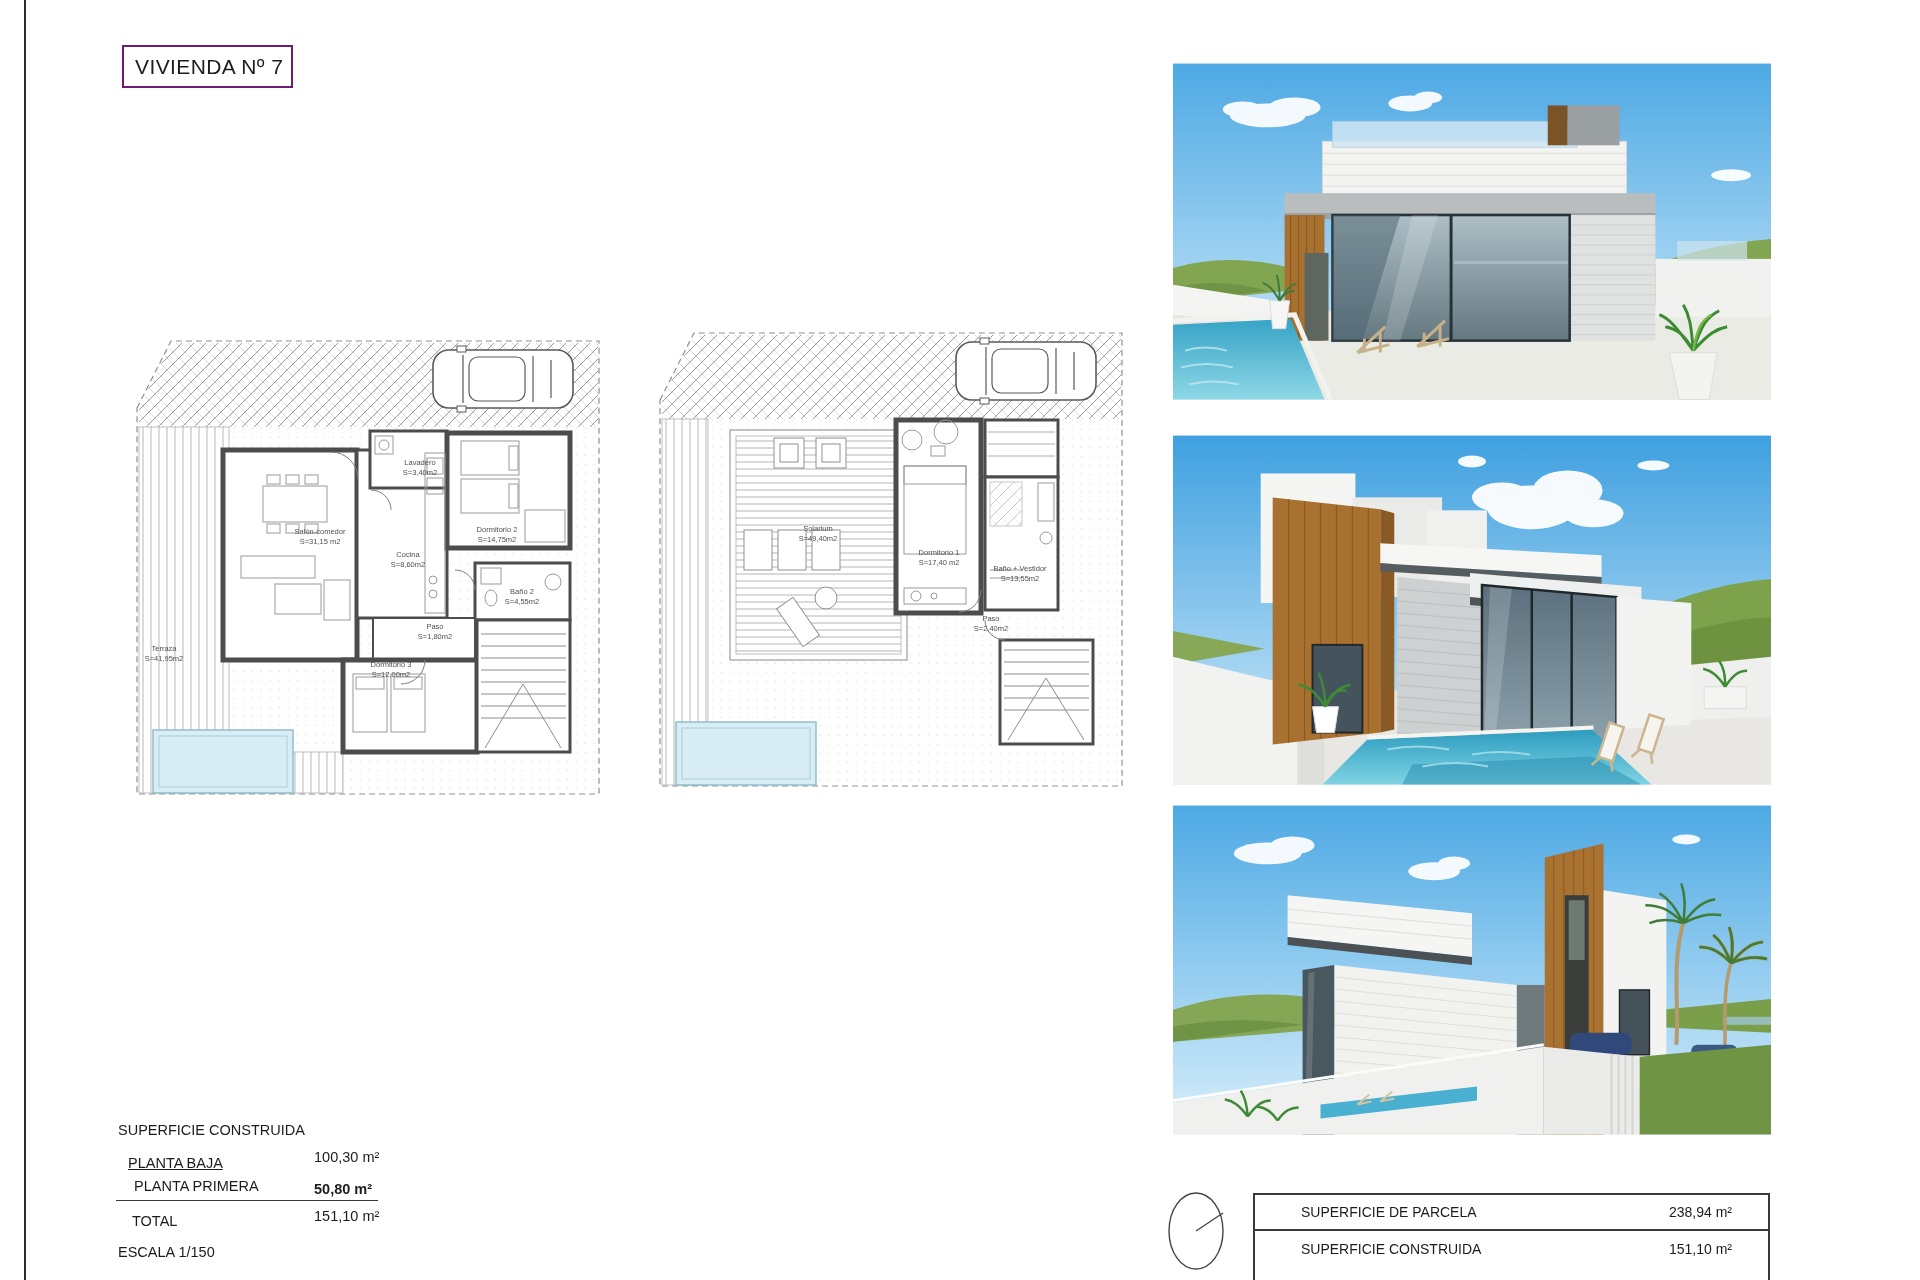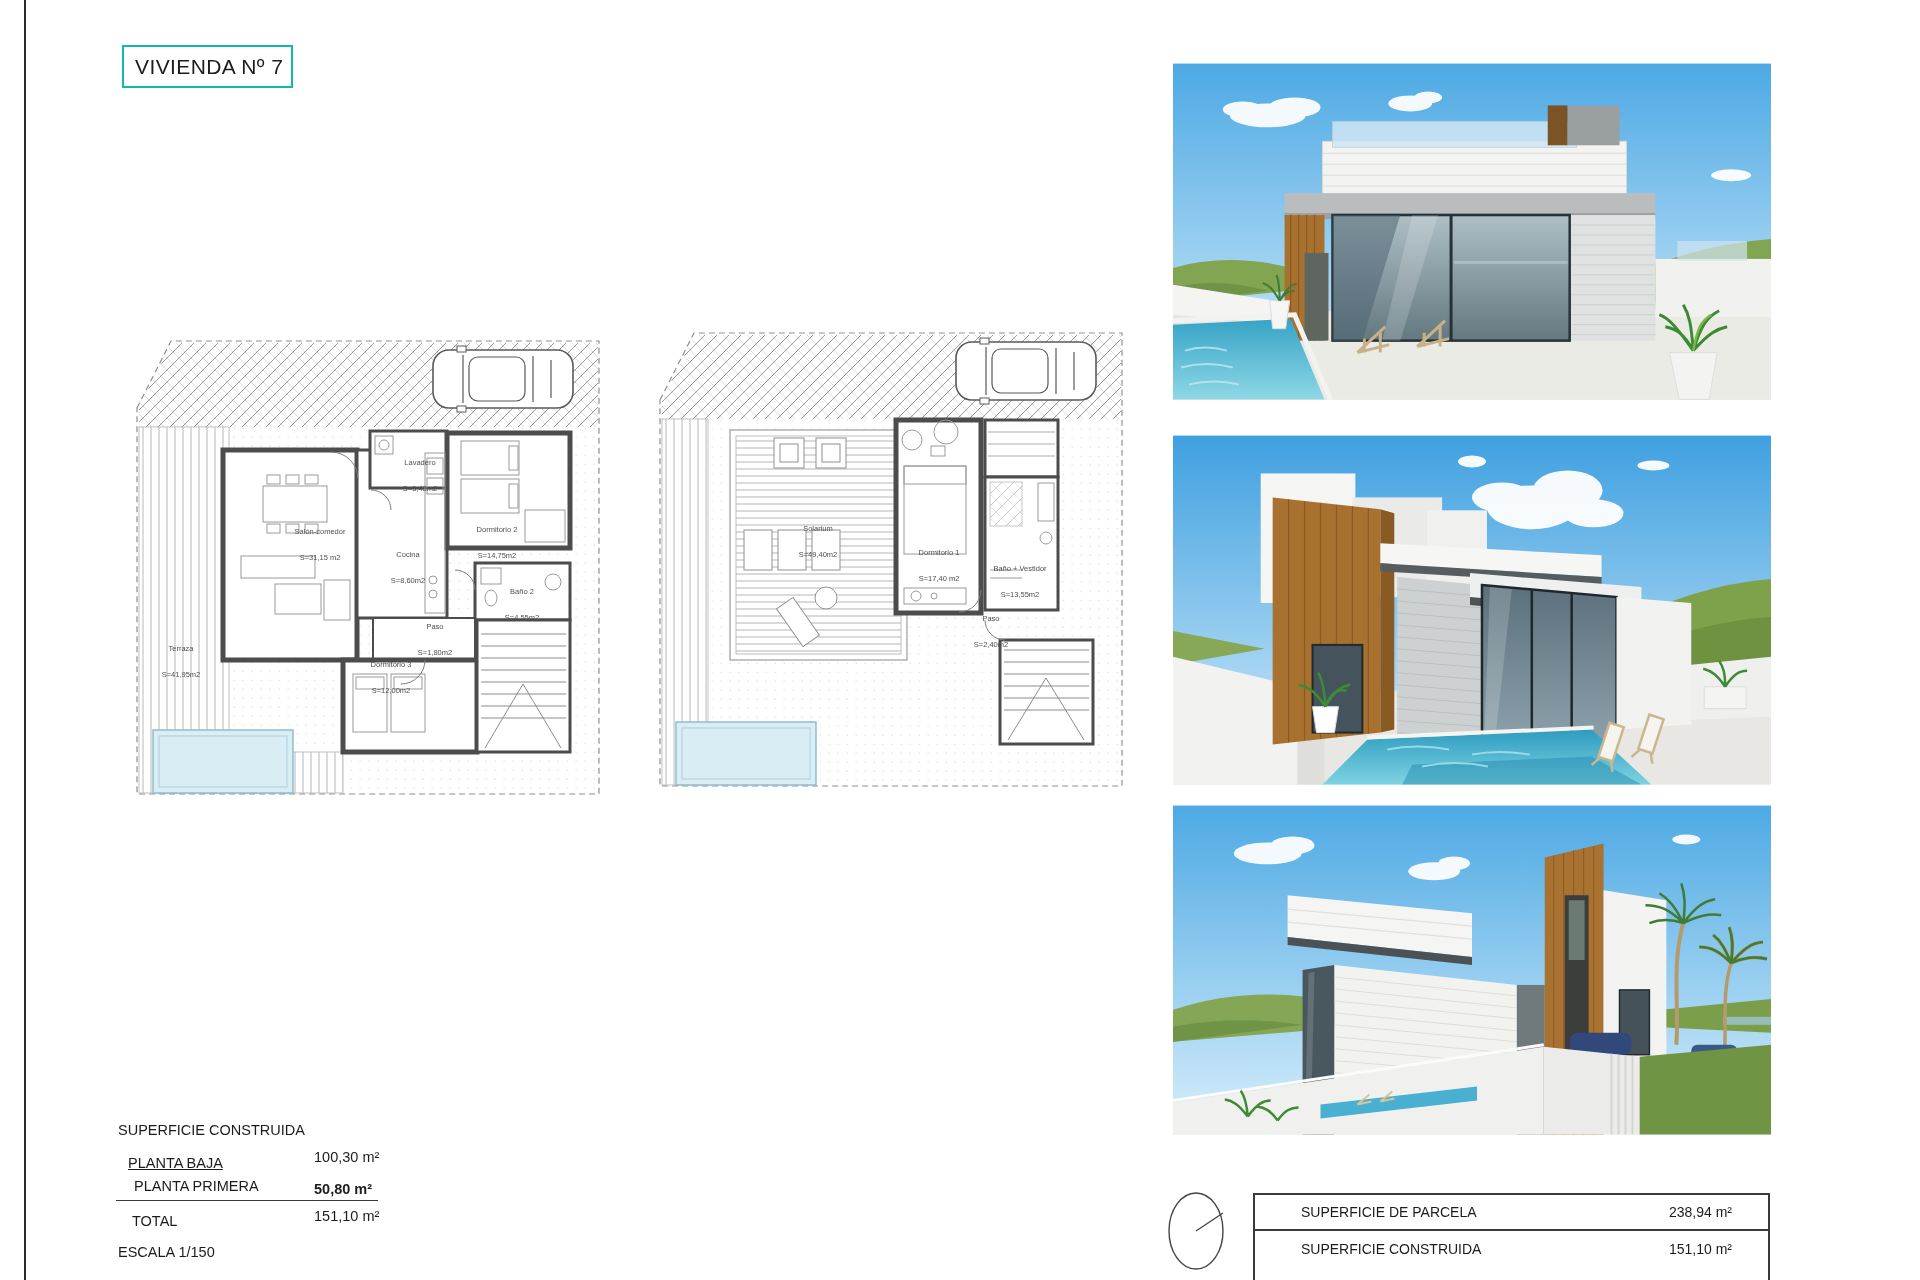--- a/index.html
+++ b/index.html
@@ -1,28 +1,28 @@
 <!DOCTYPE html>
 <html><head>
 <meta charset="utf-8">
 <style>
   html,body{margin:0;padding:0;background:#ffffff;}
   body{width:1920px;height:1280px;position:relative;overflow:hidden;
        font-family:"Liberation Sans",sans-serif;color:#1c1c1c;}
   .sheet-line{position:absolute;left:24px;top:0;width:2px;height:1280px;background:#2b2b2b;}
   .title-box{position:absolute;left:122px;top:45px;width:171px;height:43px;
-             border:2px solid #14b8a6;box-sizing:border-box;display:flex;align-items:center;
+             border:2px solid #701a75;box-sizing:border-box;display:flex;align-items:center;
              padding-left:11px;font-size:21px;letter-spacing:.4px;background:#fff;}
   .plan{position:absolute;width:480px;height:480px;}
   .plan1{left:125px;top:328px;}
   .plan2{left:648px;top:320px;}
   .plan svg{position:absolute;left:0;top:0;width:480px;height:480px;}
   .room-label{position:absolute;transform:translate(-50%,-50%);text-align:center;
               font-size:7.5px;line-height:1.3;color:#4f4f4f;white-space:nowrap;}
-  .room-label span{display:block;margin-top:16px;}
+  .room-label span{display:block;}
   .render{position:absolute;left:1173px;width:598px;overflow:hidden;}
   .r1{top:63px;height:337px;}
   .r2{top:435px;height:350px;}
   .r3{top:805px;height:330px;}
   .render svg{display:block;width:100%;height:100%;}
   .summary{position:absolute;left:116px;top:1118px;width:280px;height:160px;font-size:14.5px;}
   .summary .s-abs{position:absolute;white-space:nowrap;}
   .sum-heading{left:2px;top:4px;}
   .sum-l1{left:12px;top:37px;text-decoration:underline;}  .sum-v1{left:198px;top:31px;}
   .sum-l2{left:18px;top:60px;}  .sum-v2{left:198px;top:63px;font-weight:bold;}
@@ -149,21 +149,21 @@
       <span>S=4,55m2</span>
     </div>
   <div class="room-label" style="left:310px;top:304px">
     <span>Paso</span>
       <span>S=1,80m2</span>
     </div>
   <div class="room-label" style="left:266px;top:342px">
     <span>Dormitorio 3</span>
       <span>S=12,00m2</span>
     </div>
-  <div class="room-label" style="left:56px;top:326px">
+  <div class="room-label" style="left:39px;top:326px">
     <span>Terraza</span>
       <span>S=41,95m2</span>
     </div>
 </div>
 
 <div class="plan plan2">
   <svg viewBox="0 0 480 480">
     <defs>
       <pattern id="hatch2" width="12" height="12" patternUnits="userSpaceOnUse">
         <path d="M0,12 L12,0 M-3,3 L3,-3 M9,15 L15,9" stroke="#9a9a9a" stroke-width="1"></path>

